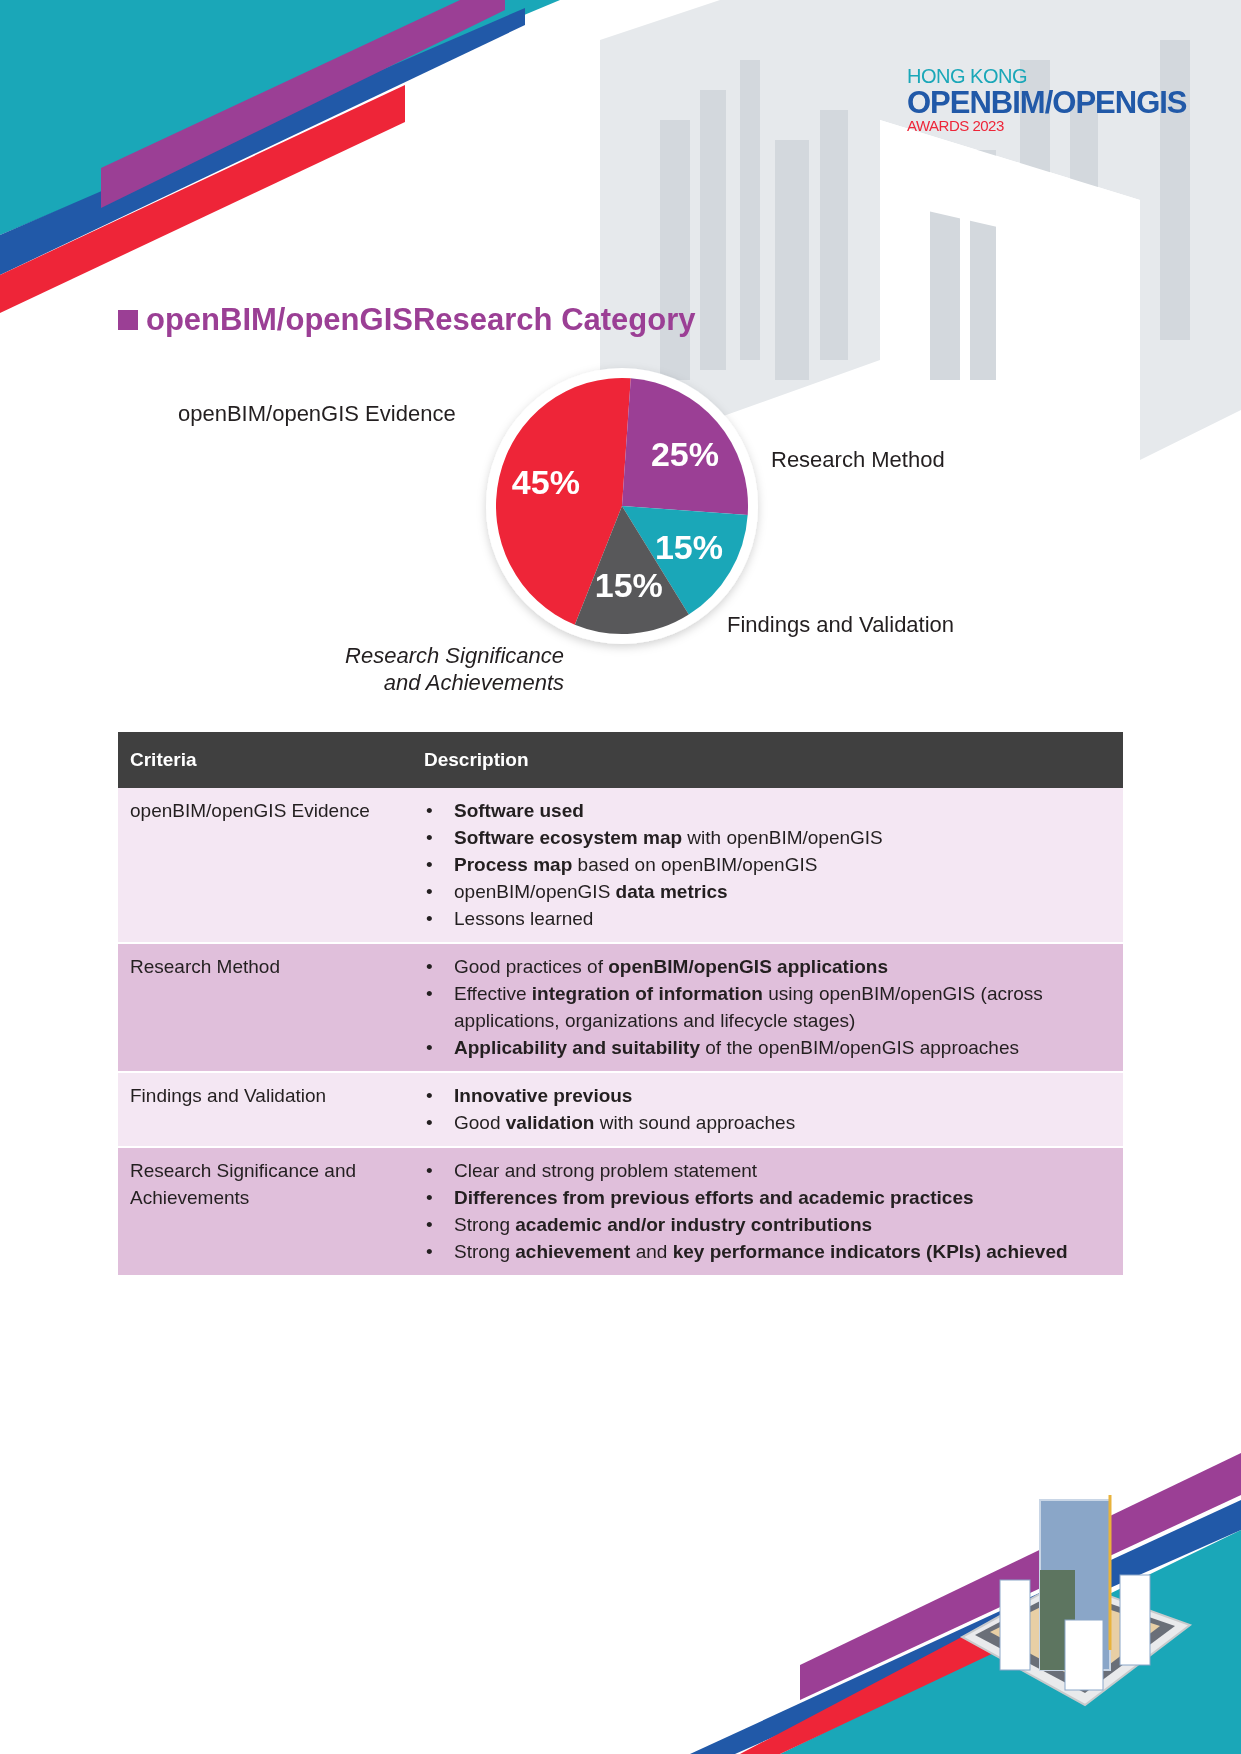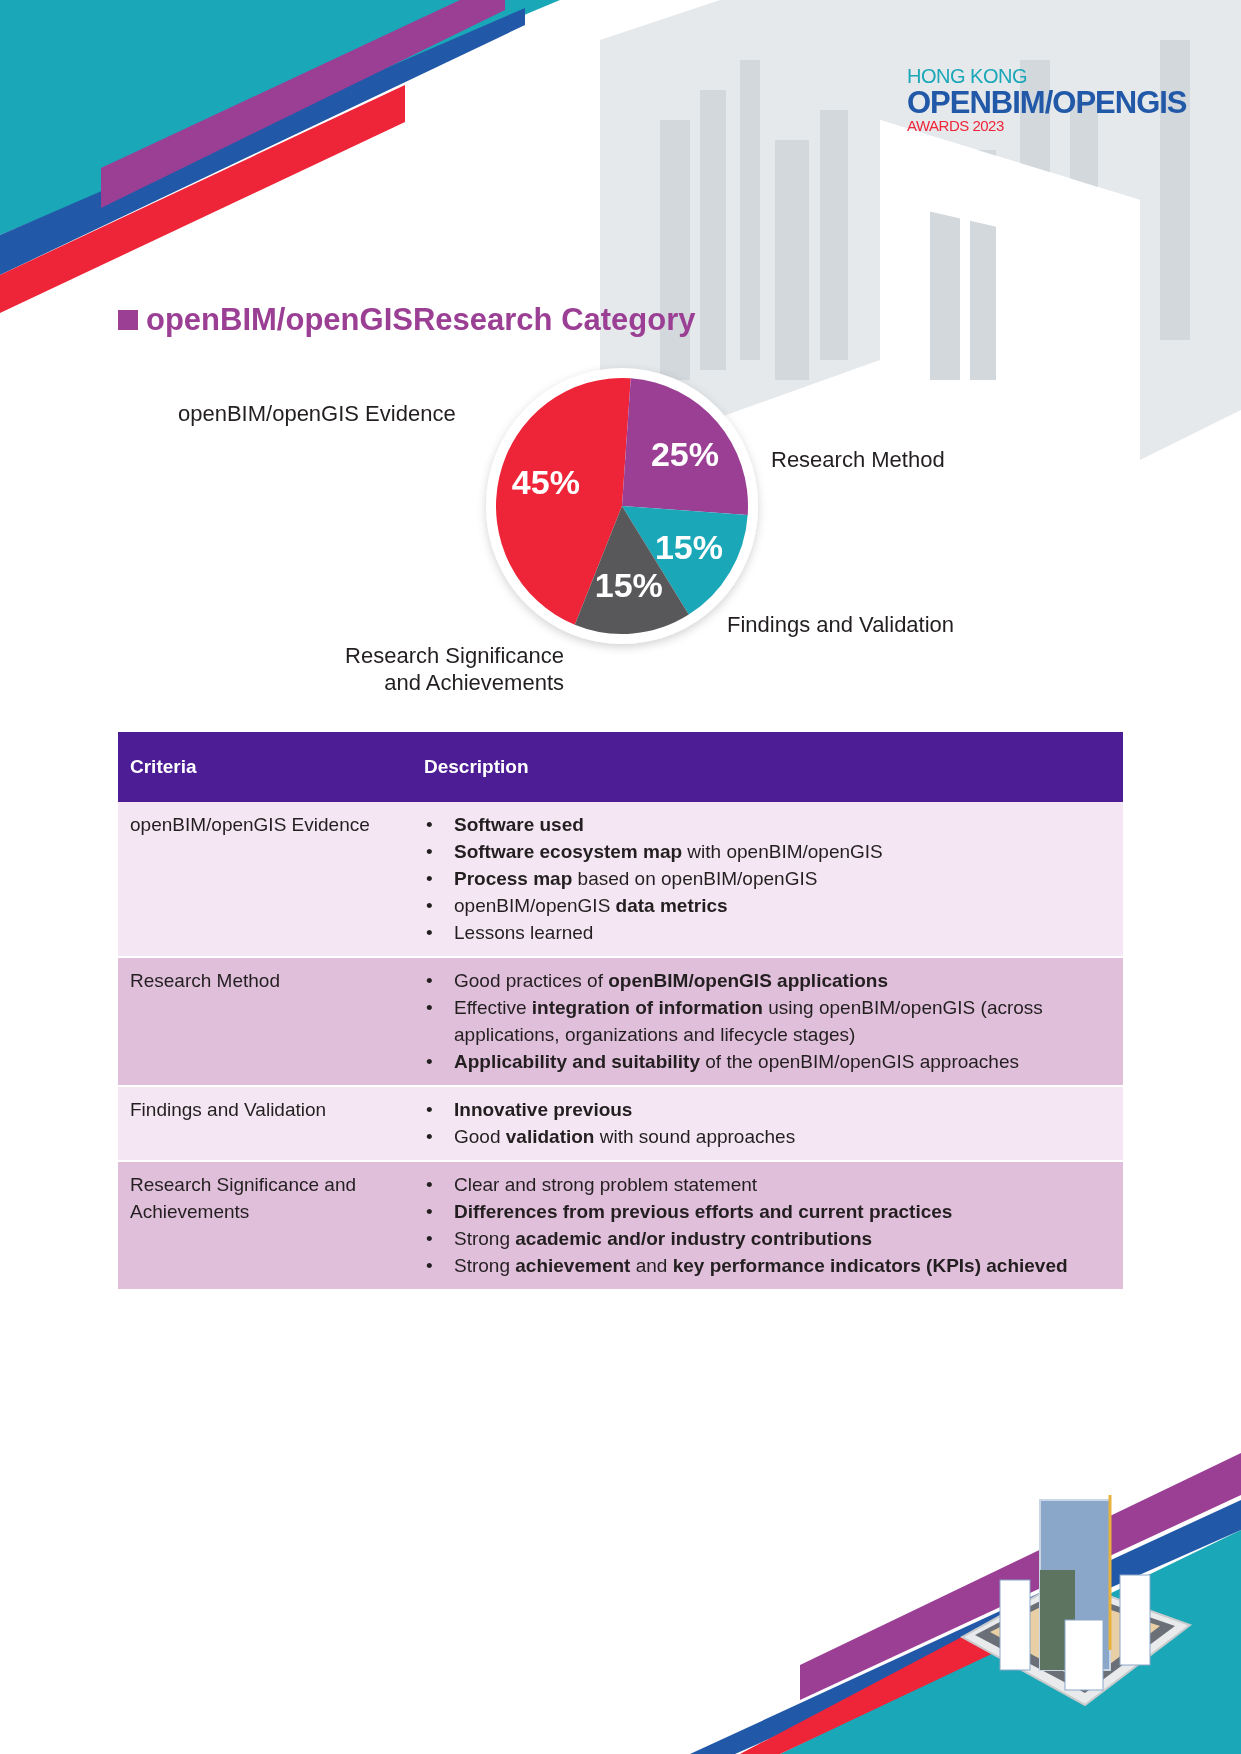--- a/index.html
+++ b/index.html
@@ -8,21 +8,21 @@
   .city-bg { position:absolute; left:600px; top:0; width:641px; height:460px; }
   .logo { position:absolute; left:907px; top:66px; line-height:1; }
   .logo .l1 { font-size:20px; color:#1aa7b8; letter-spacing:-0.5px; }
   .logo .l2 { font-size:31px; font-weight:bold; color:#2159a8; letter-spacing:-1px; margin-top:1px; }
   .logo .l3 { font-size:15px; color:#ee2538; letter-spacing:-0.5px; margin-top:0px; }
   .section-title { position:absolute; left:118px; top:302px; font-size:31px; font-weight:bold; color:#9b3f95; display:flex; align-items:center; }
   .section-title .sq { width:20px; height:20px; background:#9b3f95; margin-right:8px; display:inline-block; }
   .pie-svg { position:absolute; left:0; top:0; }
   .label { position:absolute; font-size:22px; color:#231f20; }
   table.criteria { position:absolute; left:118px; top:732px; width:1005px; border-collapse:collapse; font-size:19px; }
-  table.criteria th { background:#4c1d95; color:#fff; text-align:left; font-weight:bold; padding:24px 12px; font-size:19px; }
+  table.criteria th { background:#404040; color:#fff; text-align:left; font-weight:bold; padding:17px 12px; font-size:19px; }
   table.criteria td { vertical-align:top; padding:9px 12px 10px 12px; line-height:27px; }
   table.criteria tr.r-light td { background:#f4e7f3; }
   table.criteria tr.r-dark td { background:#e0bfdb; }
   table.criteria tr + tr td { border-top:2px solid #ffffff; }
   td.crit { width:270px; }
   ul.desc { margin:0; padding:0; list-style:none; }
   ul.desc li { position:relative; padding-left:30px; }
   ul.desc li::before { content:"•"; position:absolute; left:2px; top:0; }
   b { font-weight:bold; }
 </style>
@@ -98,21 +98,21 @@
       <text x="545.8822105389775" y="494.1478843272709" text-anchor="middle" fill="#ffffff" font-family="&quot;Liberation Sans&quot;, sans-serif" font-weight="bold" font-size="34">45%</text>
       <text x="684.9579124070029" y="465.93515545931336" text-anchor="middle" fill="#ffffff" font-family="&quot;Liberation Sans&quot;, sans-serif" font-weight="bold" font-size="34">25%</text>
       <text x="688.961909530849" y="558.8734216248619" text-anchor="middle" fill="#ffffff" font-family="&quot;Liberation Sans&quot;, sans-serif" font-weight="bold" font-size="34">15%</text>
       <text x="628.8086066234471" y="597.058011240561" text-anchor="middle" fill="#ffffff" font-family="&quot;Liberation Sans&quot;, sans-serif" font-weight="bold" font-size="34">15%</text>
     </g>
 </svg>
 
 <div class="label" style="left:178px; top:401px;">openBIM/openGIS Evidence</div>
 <div class="label" style="left:771px; top:447px;">Research Method</div>
 <div class="label" style="left:727px; top:612px;">Findings and Validation</div>
-<div class="label" style="left:300px; top:642px; width:264px; text-align:right; line-height:27px;">
+<div class="label" style="left:300px; top:642px; width:264px; text-align:right; line-height:27px;font-style:italic;">
   <div>Research Significance</div>
   <div>and Achievements</div>
 </div>
 
 <table class="criteria">
   <thead>
     <tr>
       <th>Criteria</th>
       <th>Description</th>
     </tr>
@@ -147,20 +147,20 @@
             <li><b>Innovative previous</b></li>
             <li><span>Good </span><b>validation</b><span> with sound approaches</span></li>
           </ul>
         </td>
       </tr>
       <tr class="r-dark">
         <td class="crit">Research Significance and Achievements</td>
         <td>
           <ul class="desc">
             <li><span>Clear and strong problem statement</span></li>
-            <li><b>Differences from previous efforts and current practices</b></li>
+            <li><b>Differences from previous efforts and academic practices</b></li>
             <li><span>Strong </span><b>academic and/or industry contributions</b></li>
             <li><span>Strong </span><b>achievement</b><span> and </span><b>key performance indicators (KPIs) achieved</b></li>
           </ul>
         </td>
       </tr>
     </tbody>
 </table>
 
 </body></html>

